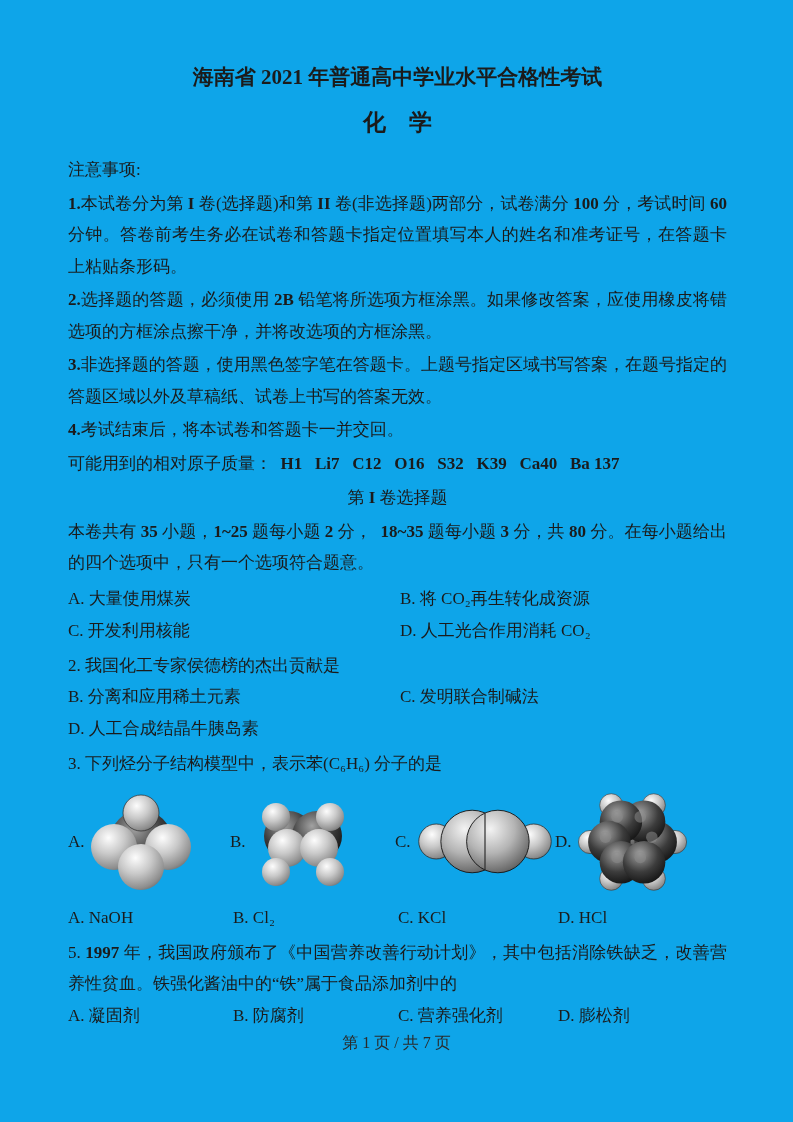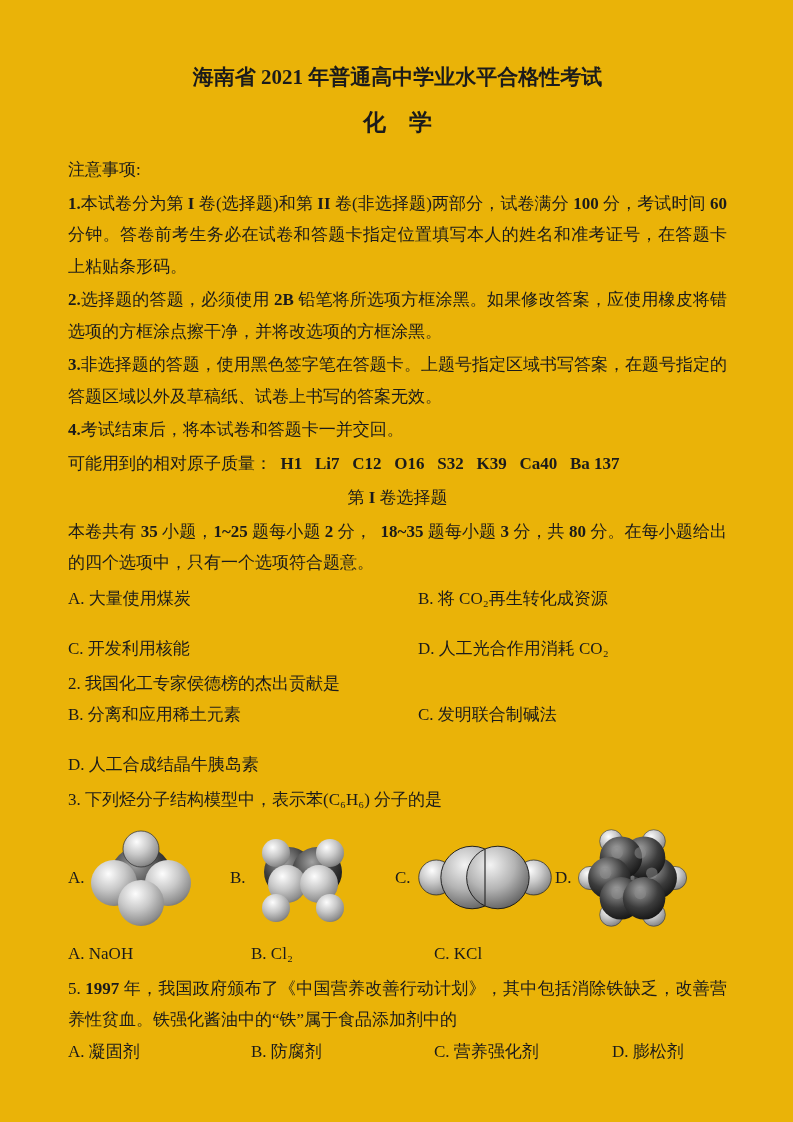--- a/index.html
+++ b/index.html
@@ -1,38 +1,38 @@
 <!DOCTYPE html>
 <html><head>
 <meta charset="utf-8">
 <style>
   html,body{margin:0;padding:0;}
   body{
     width:793px;height:1122px;background:#ffffff;color:#1b1b1b;
     font-family:"Liberation Serif","DejaVu Serif",serif;
   }
-  .page{position:relative;width:793px;height:1122px;overflow:hidden;background:#eab308;}
+  .page{position:relative;width:793px;height:1122px;overflow:hidden;background:#0ea5e9;}
   .content{padding:62px 66px 0 68px;}
   .title{
     text-align:center;font-size:21px;font-weight:bold;margin:0 0 16px 0;line-height:30px;
   }
   .subject{
     text-align:center;font-size:23px;font-weight:bold;margin:0 0 16px 0;line-height:30px;white-space:pre-wrap;
   }
   .line{
     font-size:17px;line-height:31.5px;margin:0;text-align:justify;white-space:pre-wrap;
   }
   .notice-heading{margin:2px 0 2px 0;}
   .notice-item{margin:0 0 2px 0;}
   .masses{margin-top:2px;}
   .section-heading{text-align:center;margin:3px 0 2px 0;}
   .intro{margin-bottom:4px;}
   .question{margin-top:2px;}
   .stem{margin:3px 0 0 0;}
-  .opts{margin:0;gap:18px;}
+  .opts{margin:0;}
   .opts .opt{font-size:17px;line-height:32px;display:block;white-space:pre-wrap;}
   .opts.two{display:grid;grid-template-columns:332px auto;}
   .opts.four{display:grid;grid-template-columns:165px 165px 160px auto;}
   .model-row{display:flex;align-items:center;margin:6px 0 4px 0;height:112px;}
   .model-item{flex:0 0 auto;display:flex;align-items:center;}
   .model-item.methane{width:162px;}
   .model-item.ethane{width:165px;}
   .model-item.acetylene{width:160px;}
   .model-item.benzene{width:auto;}
   .model-label{font-size:17px;margin-right:5px;}
@@ -170,27 +170,29 @@
                 </svg>
               </span>
             </div>
           </div>
         </div>
         <div class="question">
           <div class="opts four">
             <span class="opt">A. NaOH</span>
             <span class="opt">B. Cl₂</span>
             <span class="opt">C. KCl</span>
+            <span class="opt">D. HCl</span>
           </div>
         </div>
         <div class="question">
           <p class="line stem">5. <b>1997</b> 年，我国政府颁布了《中国营养改善行动计划》，其中包括消除铁缺乏，改善营养性贫血。铁强化酱油中的“铁”属于食品添加剂中的</p>
           <div class="opts four">
             <span class="opt">A. 凝固剂</span>
             <span class="opt">B. 防腐剂</span>
             <span class="opt">C. 营养强化剂</span>
             <span class="opt">D. 膨松剂</span>
           </div>
         </div>
       </div>
   </div>
 
+  <div class="footer">第 1 页 / 共 7 页</div>
 </div>
 
 </body></html>

